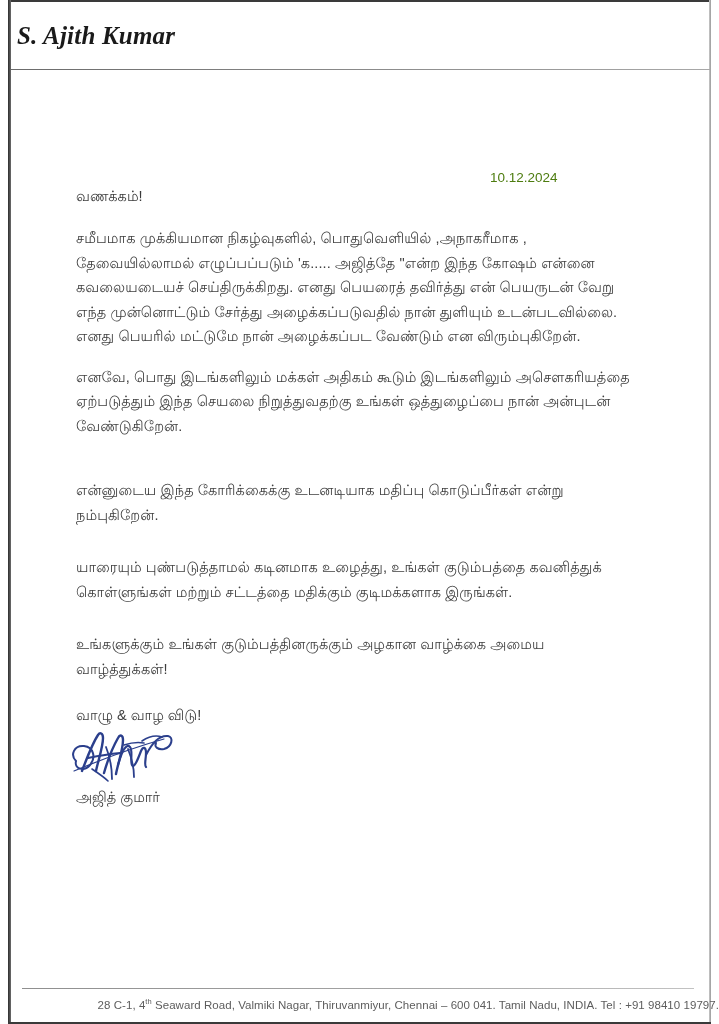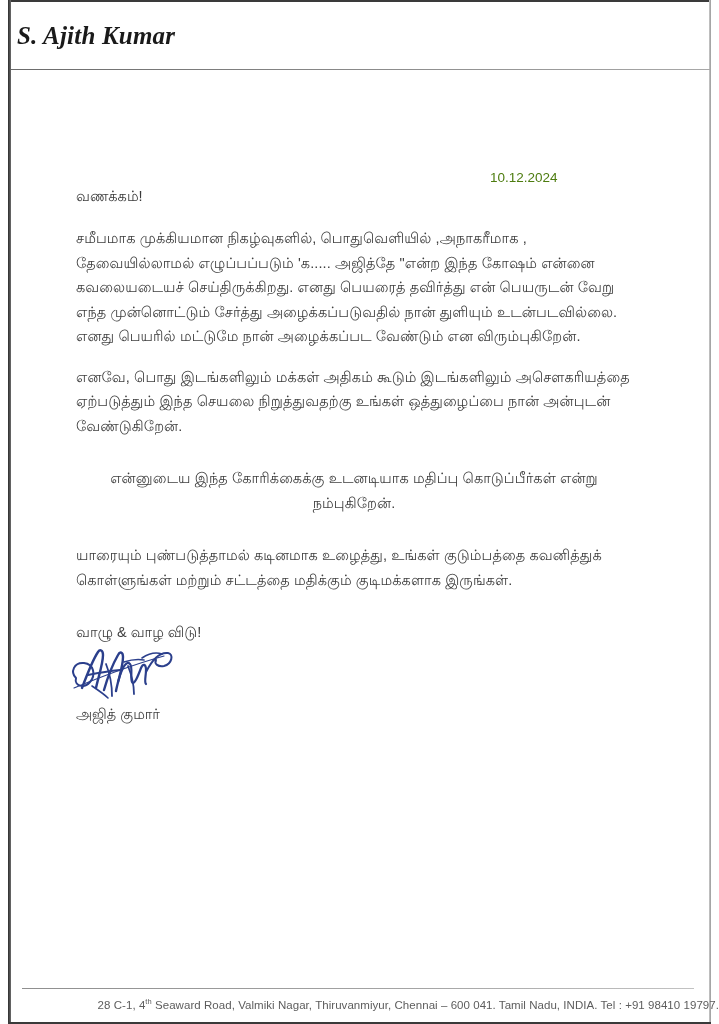--- a/index.html
+++ b/index.html
@@ -89,22 +89,22 @@
     color: #4d7c0f;
   }
   .para {
     font-size: 14.5px;
     line-height: 24.5px;
     color: #3e3e3e;
     margin: 0 0 26px 0;
     letter-spacing: 0.1px;
   }
   .para.p1 { margin-bottom: 16px; }
-  .para.p2 { margin-bottom: 28px; }
-  .para.p3 { margin-bottom: 28px; text-align: center; }
+  .para.p2 { margin-bottom: 40px; }
+  .para.p3 { margin-bottom: 28px; }
   .para.p4 { margin-bottom: 28px; }
   .para.p5 { margin-bottom: 22px; }
 
   .closing-line {
     font-size: 14.5px;
     line-height: 24px;
     color: #3e3e3e;
     margin: 0;
   }
   .signature-area {
@@ -172,20 +172,21 @@
 
     <div class="salutation-row">
       <div class="salutation">வணக்கம்!</div>
       <div class="letter-date">10.12.2024</div>
     </div>
 
     <p class="para p1">சமீபமாக முக்கியமான நிகழ்வுகளில், பொதுவெளியில் ,அநாகரீமாக , தேவையில்லாமல் எழுப்பப்படும் 'க..... அஜித்தே "என்ற இந்த கோஷம் என்னை கவலையடையச் செய்திருக்கிறது. எனது பெயரைத் தவிர்த்து என் பெயருடன் வேறு எந்த முன்னொட்டும் சேர்த்து அழைக்கப்படுவதில் நான் துளியும் உடன்படவில்லை. எனது பெயரில் மட்டுமே நான் அழைக்கப்பட வேண்டும் என விரும்புகிறேன்.</p>
     <p class="para p2">எனவே, பொது இடங்களிலும் மக்கள் அதிகம் கூடும் இடங்களிலும் அசௌகரியத்தை ஏற்படுத்தும் இந்த செயலை நிறுத்துவதற்கு உங்கள் ஒத்துழைப்பை நான் அன்புடன் வேண்டுகிறேன்.</p>
     <p class="para p3">என்னுடைய இந்த கோரிக்கைக்கு உடனடியாக மதிப்பு கொடுப்பீர்கள் என்று நம்புகிறேன்.</p>
     <p class="para p4">யாரையும் புண்படுத்தாமல் கடினமாக உழைத்து, உங்கள் குடும்பத்தை கவனித்துக் கொள்ளுங்கள் மற்றும் சட்டத்தை மதிக்கும் குடிமக்களாக இருங்கள்.</p>
+    <p class="para p5">உங்களுக்கும் உங்கள் குடும்பத்தினருக்கும் அழகான வாழ்க்கை அமைய வாழ்த்துக்கள்!</p>
 
     <p class="closing-line">வாழு &amp; வாழ விடு!</p>
 
     <div class="signature-area">
       <svg class="signature-ink" width="190" height="62" viewBox="0 0 190 62" fill="none">
         <g stroke="#2b3f8c" stroke-linecap="round" stroke-linejoin="round" fill="none">
           <path d="M8 36 C2 30, 6 20, 16 21 C26 22, 28 33, 22 40 C16 47, 6 44, 8 36 Z" stroke-width="2"></path>
           <path d="M14 46 C20 30, 26 16, 30 10 C32 7, 35 8, 35 13 C35 22, 30 36, 28 46" stroke-width="2.4"></path>
           <path d="M20 33 C30 31, 42 29, 52 28" stroke-width="2"></path>
           <path d="M36 48 C40 34, 46 20, 50 13 C52 9, 55 10, 55 15 C55 25, 50 38, 48 49" stroke-width="2.4"></path>

